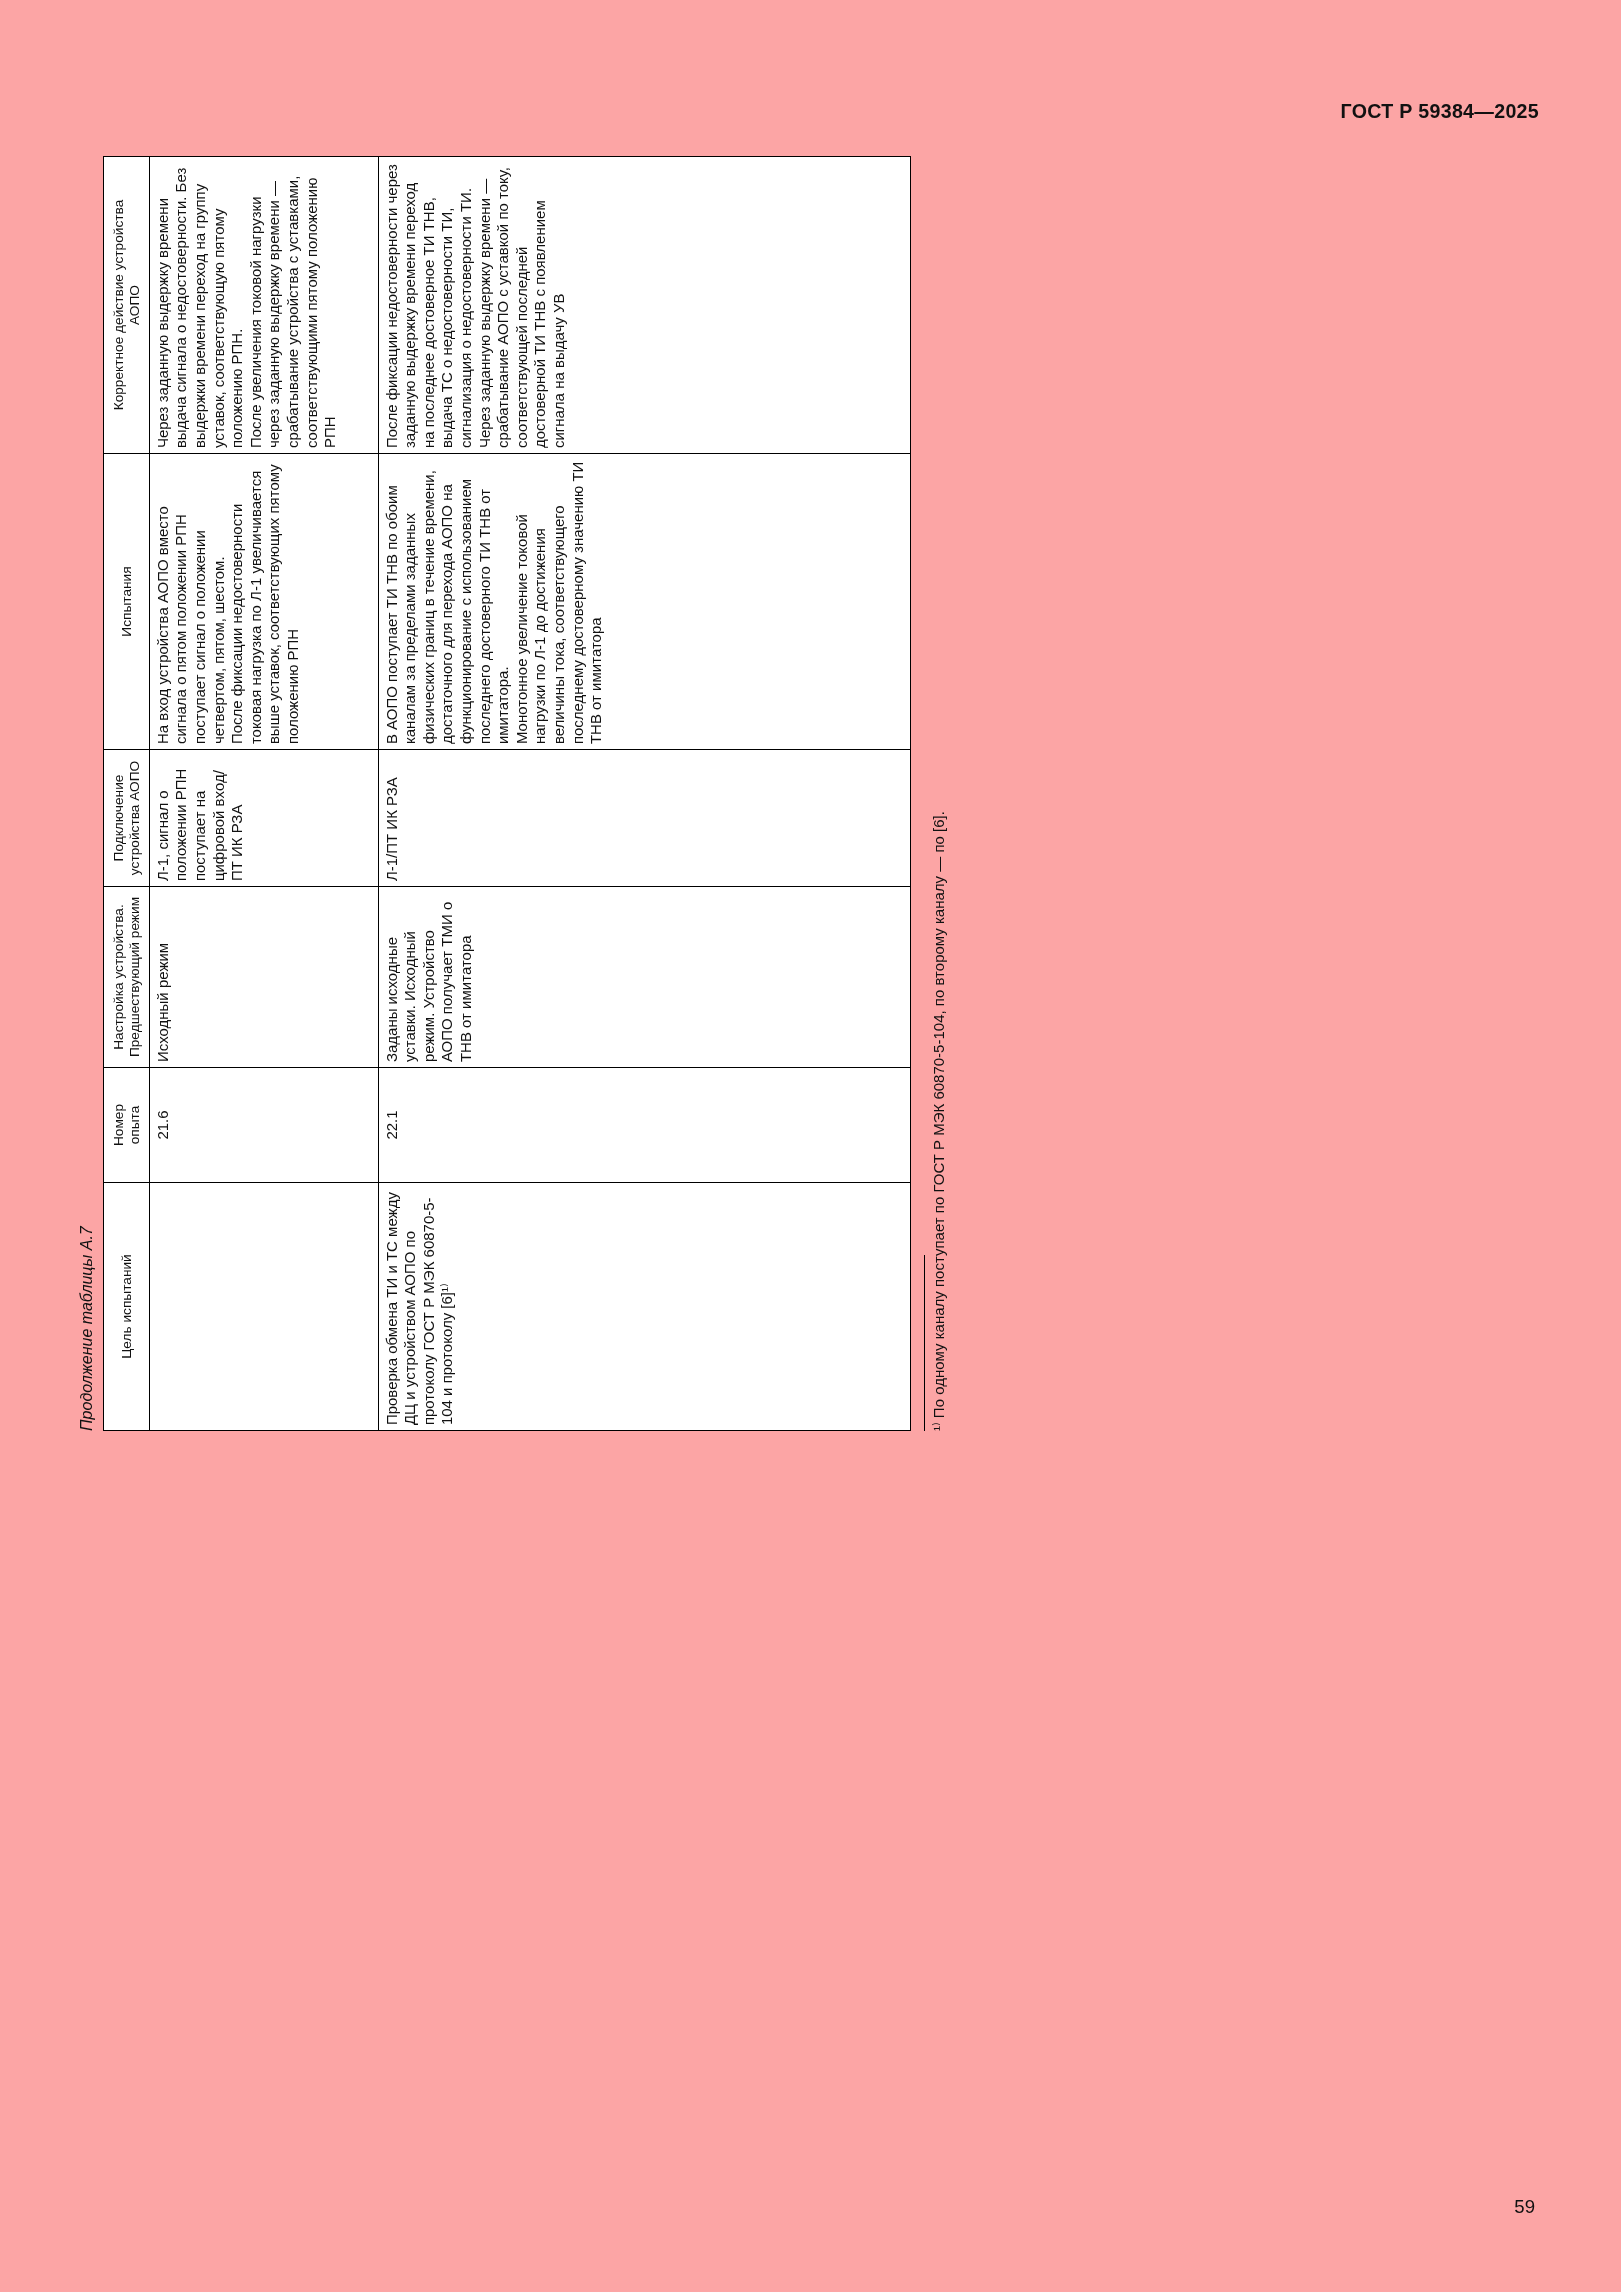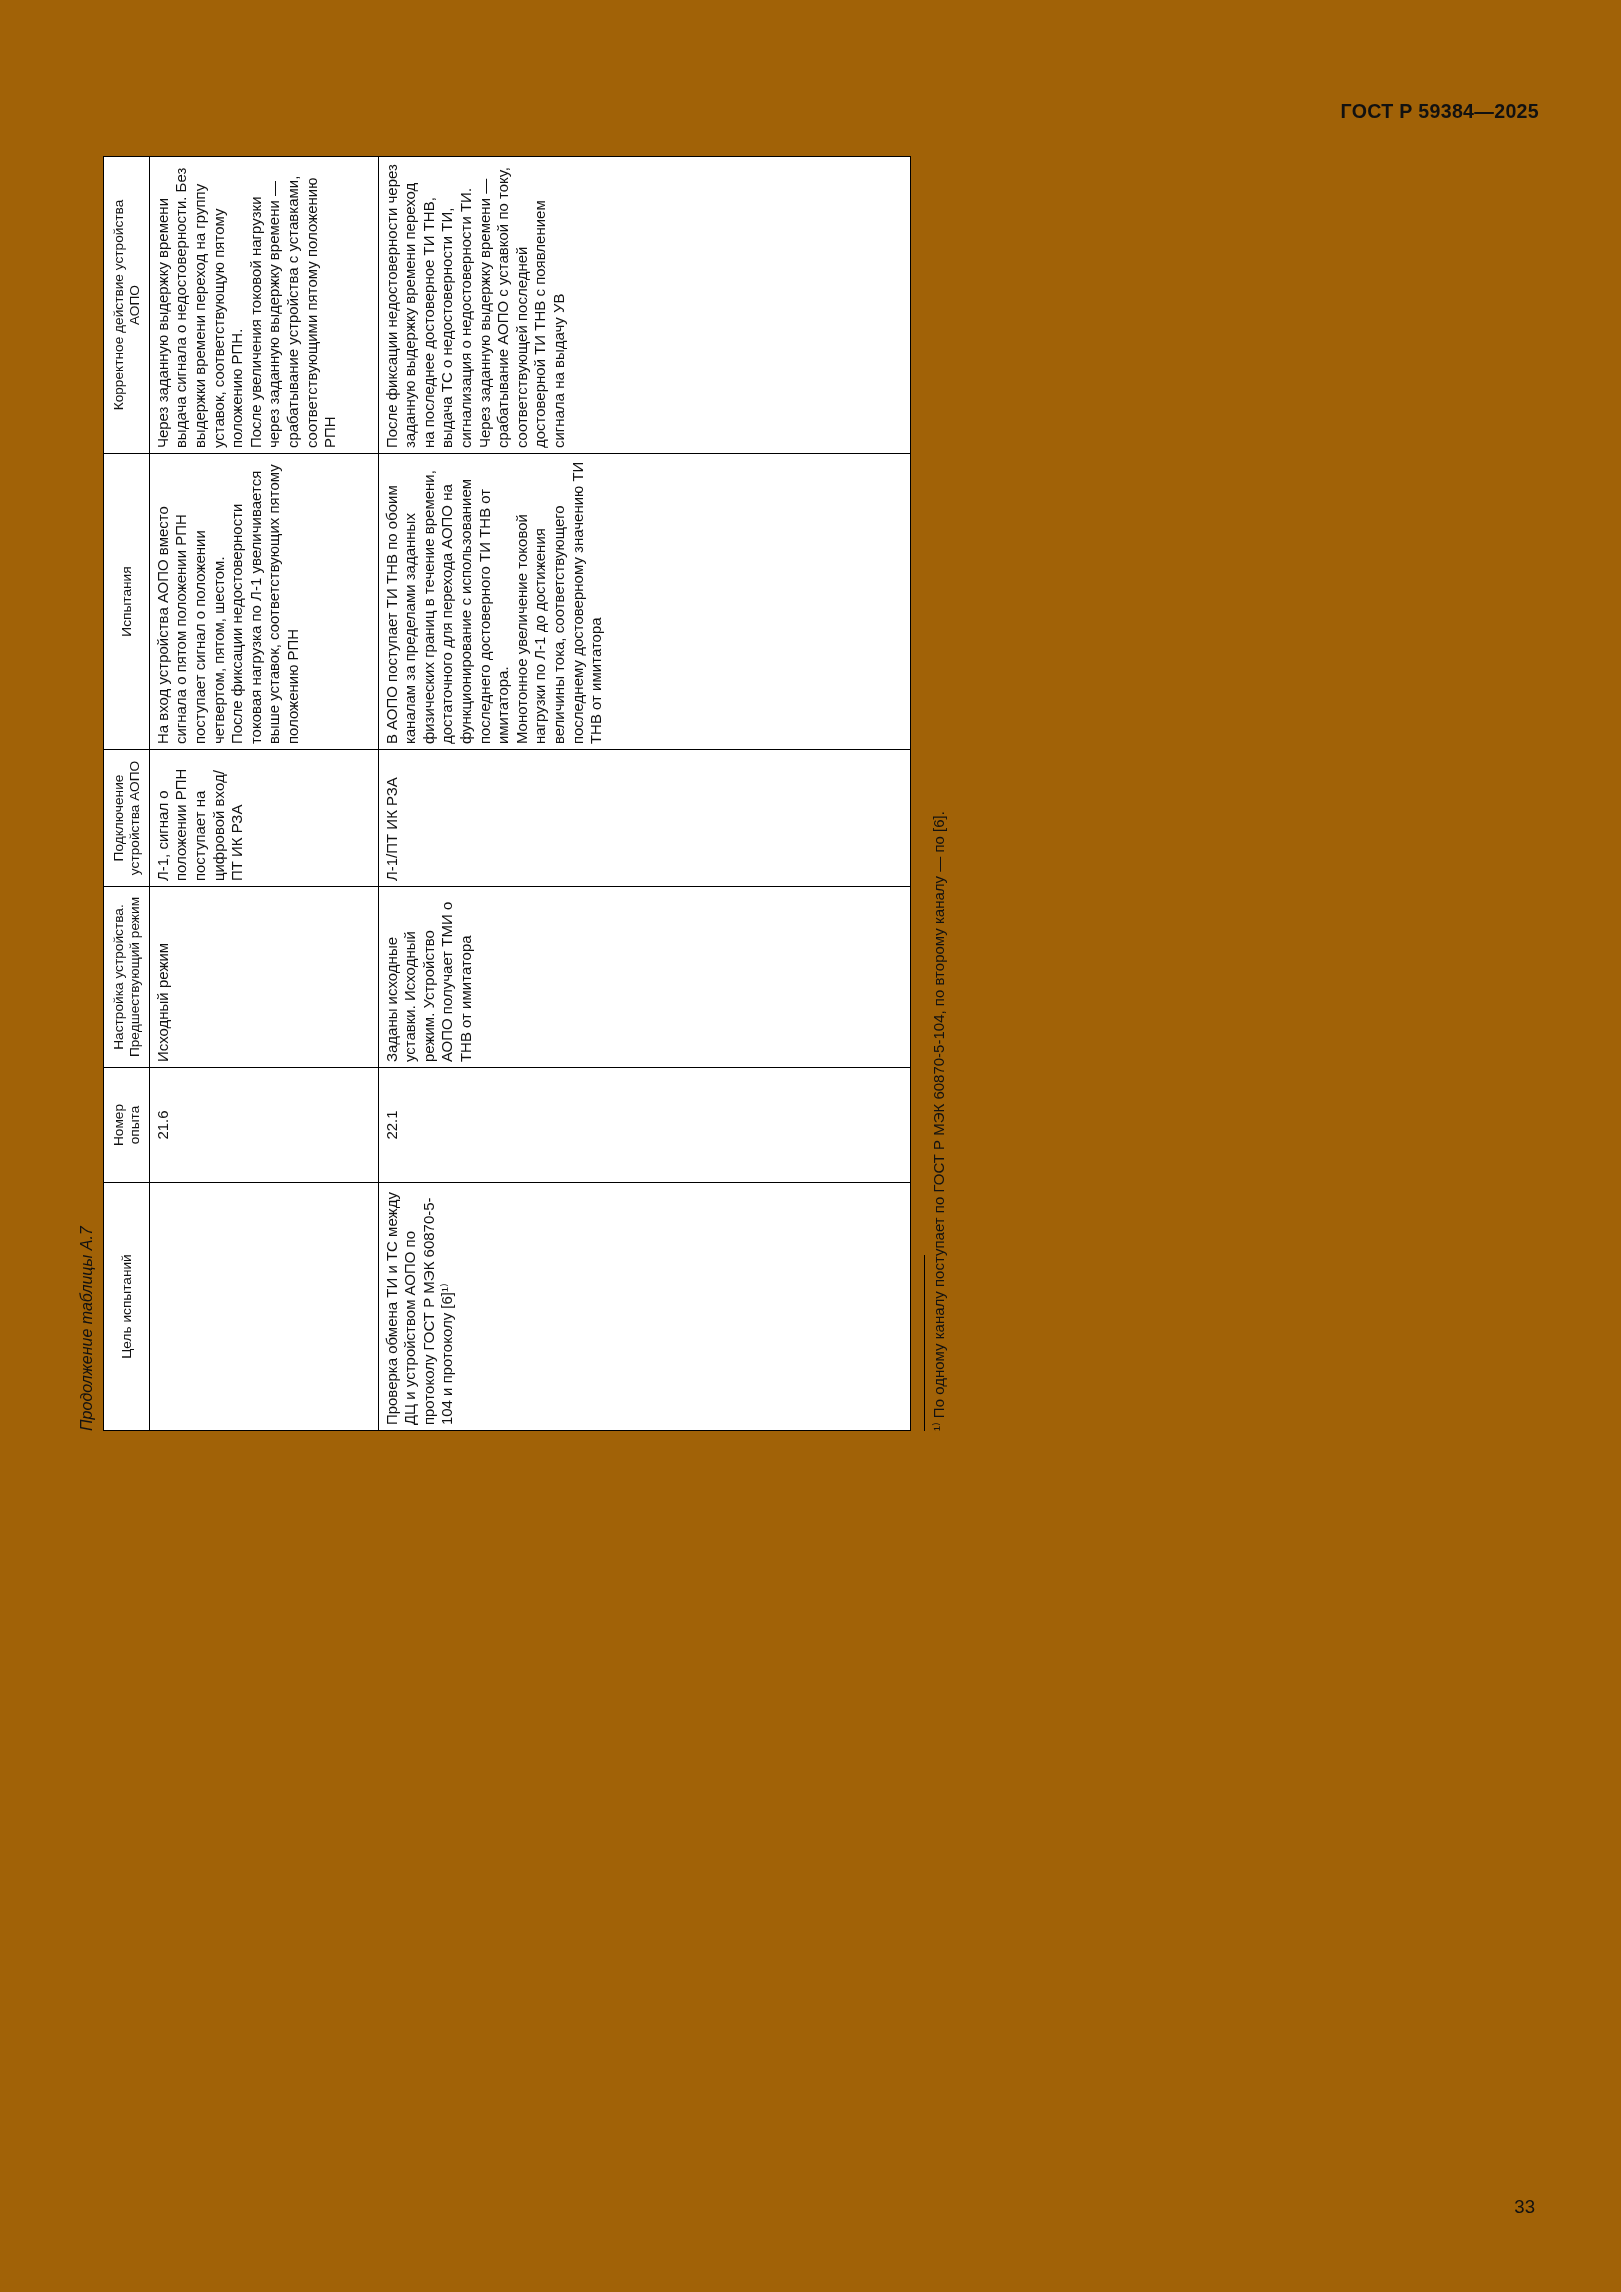--- a/index.html
+++ b/index.html
@@ -6,21 +6,21 @@
     margin: 0;
     padding: 0;
     background: #ffffff;
     font-family: "Liberation Sans", "DejaVu Sans", sans-serif;
     color: #111111;
   }
   .page {
     position: relative;
     width: 1621px;
     height: 2293px;
-    background: #a16207;
+    background: #fca5a5;
     overflow: hidden;
   }
   
   .doc-header {
     position: absolute;
     top: 100px;
     right: 82px;
     font-size: 19.6px;
     font-weight: bold;
     letter-spacing: 0.3px;
@@ -178,16 +178,16 @@
         </tr>
       </tbody>
         </table>
 
       <div class="footnote-sep"></div>
       <div class="footnote">¹⁾ По одному каналу поступает по ГОСТ Р МЭК 60870-5-104, по второму каналу — по [6].</div>
 
     </div>
   </div>
 
-  <div class="page-number">33</div>
+  <div class="page-number">59</div>
 
 </div>
 
 
 </body></html>

